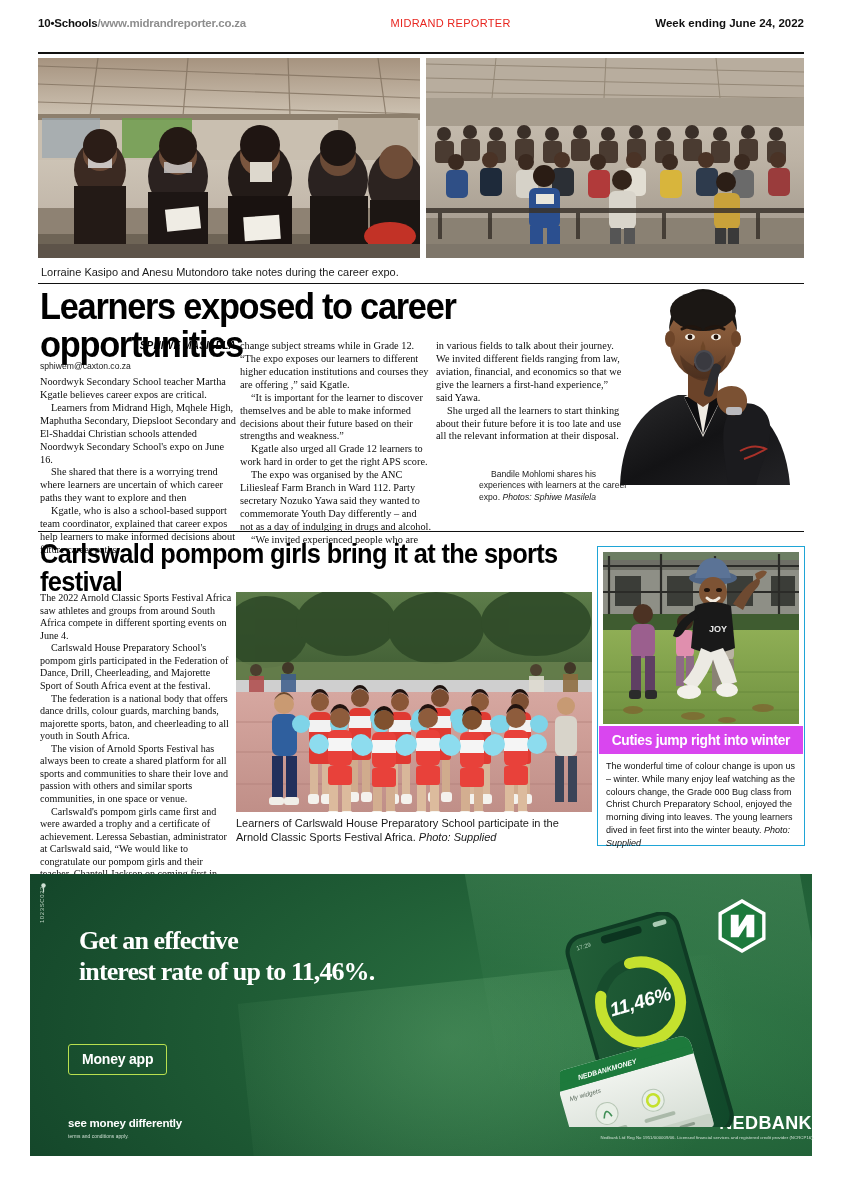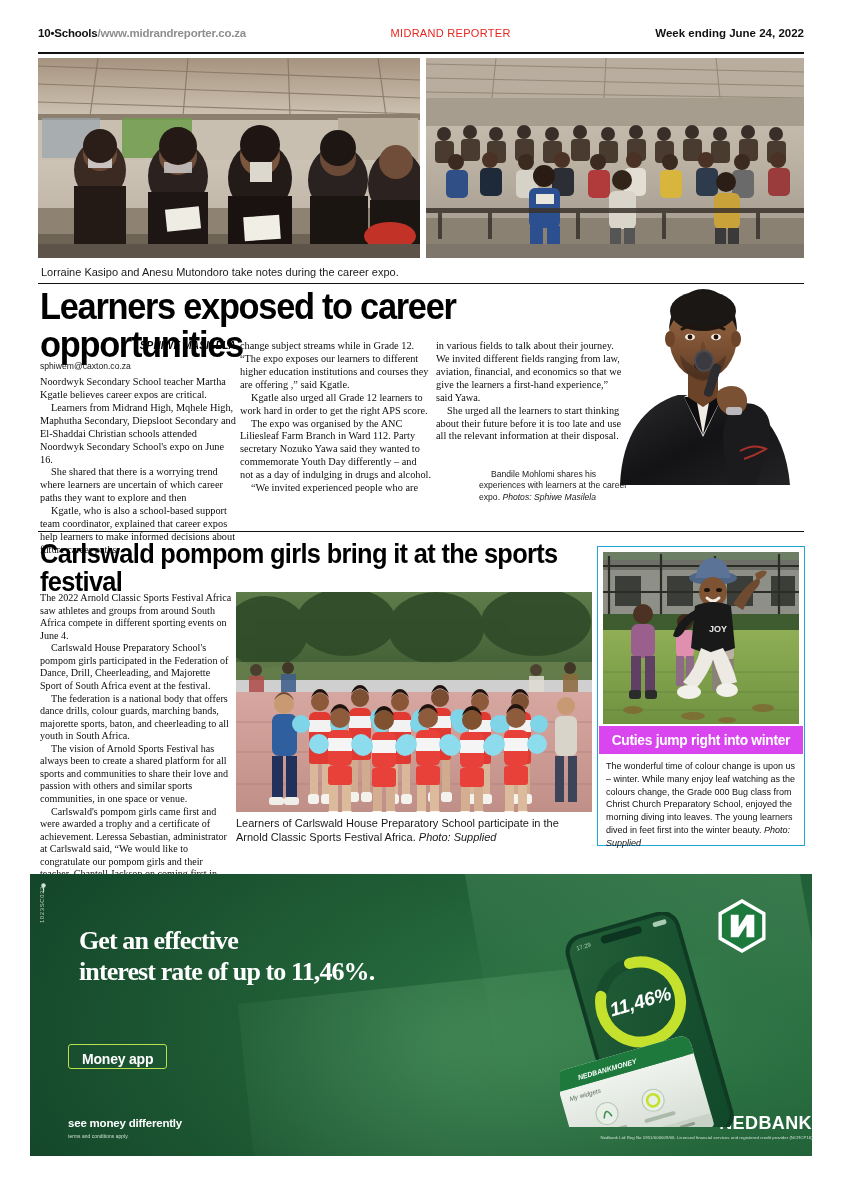--- a/index.html
+++ b/index.html
@@ -6,21 +6,21 @@
   html, body {
     width: 842px; height: 1191px;
     background: #ffffff;
     font-family: "Liberation Serif", serif;
     overflow: hidden;
   }
   .page { position: relative; width: 842px; height: 1191px; background:#fff; }
 
   
   .masthead {
-    position:absolute; left:38px; top:22px; width:766px; height:22px;
+    position:absolute; left:38px; top:12px; width:766px; height:22px;
     display:flex; align-items:center; justify-content:space-between;
     font-family:"Liberation Sans", sans-serif;
   }
   .mh-left { font-size:11.5px; letter-spacing:-0.2px; white-space:nowrap; }
   .mh-left .pg { font-weight:bold; color:#111; }
   .mh-left .sect { font-weight:bold; color:#111; }
   .mh-left .url { font-weight:bold; color:#8e8e8e; }
   .mh-center { font-size:11px; font-weight:normal; color:#e8251f; letter-spacing:0.3px; }
   .mh-right { font-size:11.5px; font-weight:bold; color:#111; white-space:nowrap; }
   .mh-rule { position:absolute; left:38px; top:52px; width:766px; height:1.6px; background:#111; }
@@ -144,21 +144,21 @@
     font-weight:bold; font-size:26px; line-height:1.18;
     color:#ffffff; letter-spacing:-0.9px;
   }
   .ad-sub {
     position:absolute; left:68px; top:1008px; width:520px;
     font-family:"Liberation Sans", sans-serif;
     font-size:15.5px; color:#f2f7f3; letter-spacing:-0.3px;
   }
   .ad-btn {
     position:absolute; left:68px; top:1044px;
-    padding:6px 13px 1px;
+    padding:6px 13px 7px;
     border:1.6px solid #b9e04f; border-radius:3px;
     font-family:"Liberation Sans", sans-serif;
     font-weight:bold; font-size:14px; color:#ffffff; letter-spacing:-0.2px;
     background:transparent;
   }
   .ad-tag {
     position:absolute; left:68px; top:1117px;
     font-family:"Liberation Sans", sans-serif;
     font-weight:bold; font-size:11.5px; color:#ffffff; letter-spacing:-0.2px;
   }
@@ -393,20 +393,21 @@
 
   <div class="col a1-c1">
     <p class="first">Noordwyk Secondary School teacher Martha Kgatle believes career expos are critical.</p>
     <p>Learners from Midrand High, Mqhele High, Maphutha Secondary, Diepsloot Secondary and El-Shaddai Christian schools attended Noordwyk Secondary School's expo on June 16.</p>
     <p>She shared that there is a worrying trend where learners are uncertain of which career paths they want to explore and then</p>
     <p>Kgatle, who is also a school-based support team coordinator, explained that career expos help learners to make informed decisions about future career paths.</p>
   </div>
 
   <div class="col a1-c2">
     <p class="first">change subject streams while in Grade 12. “The expo exposes our learners to different higher education institutions and courses they are offering ,” said Kgatle.</p>
+    <p>“It is important for the learner to discover themselves and be able to make informed decisions about their future based on their strengths and weakness.”</p>
     <p>Kgatle also urged all Grade 12 learners to work hard in order to get the right APS score.</p>
     <p>The expo was organised by the ANC Liliesleaf Farm Branch in Ward 112. Party secretary Nozuko Yawa said they wanted to commemorate Youth Day differently – and not as a day of indulging in drugs and alcohol.</p>
     <p>“We invited experienced people who are</p>
   </div>
 
   <div class="col a1-c3">
     <p class="first">in various fields to talk about their journey. We invited different fields ranging from law, aviation, financial, and economics so that we give the learners a first-hand experience,” said Yawa.</p>
     <p>She urged all the learners to start thinking about their future before it is too late and use all the relevant information at their disposal.</p>
   </div>
 

